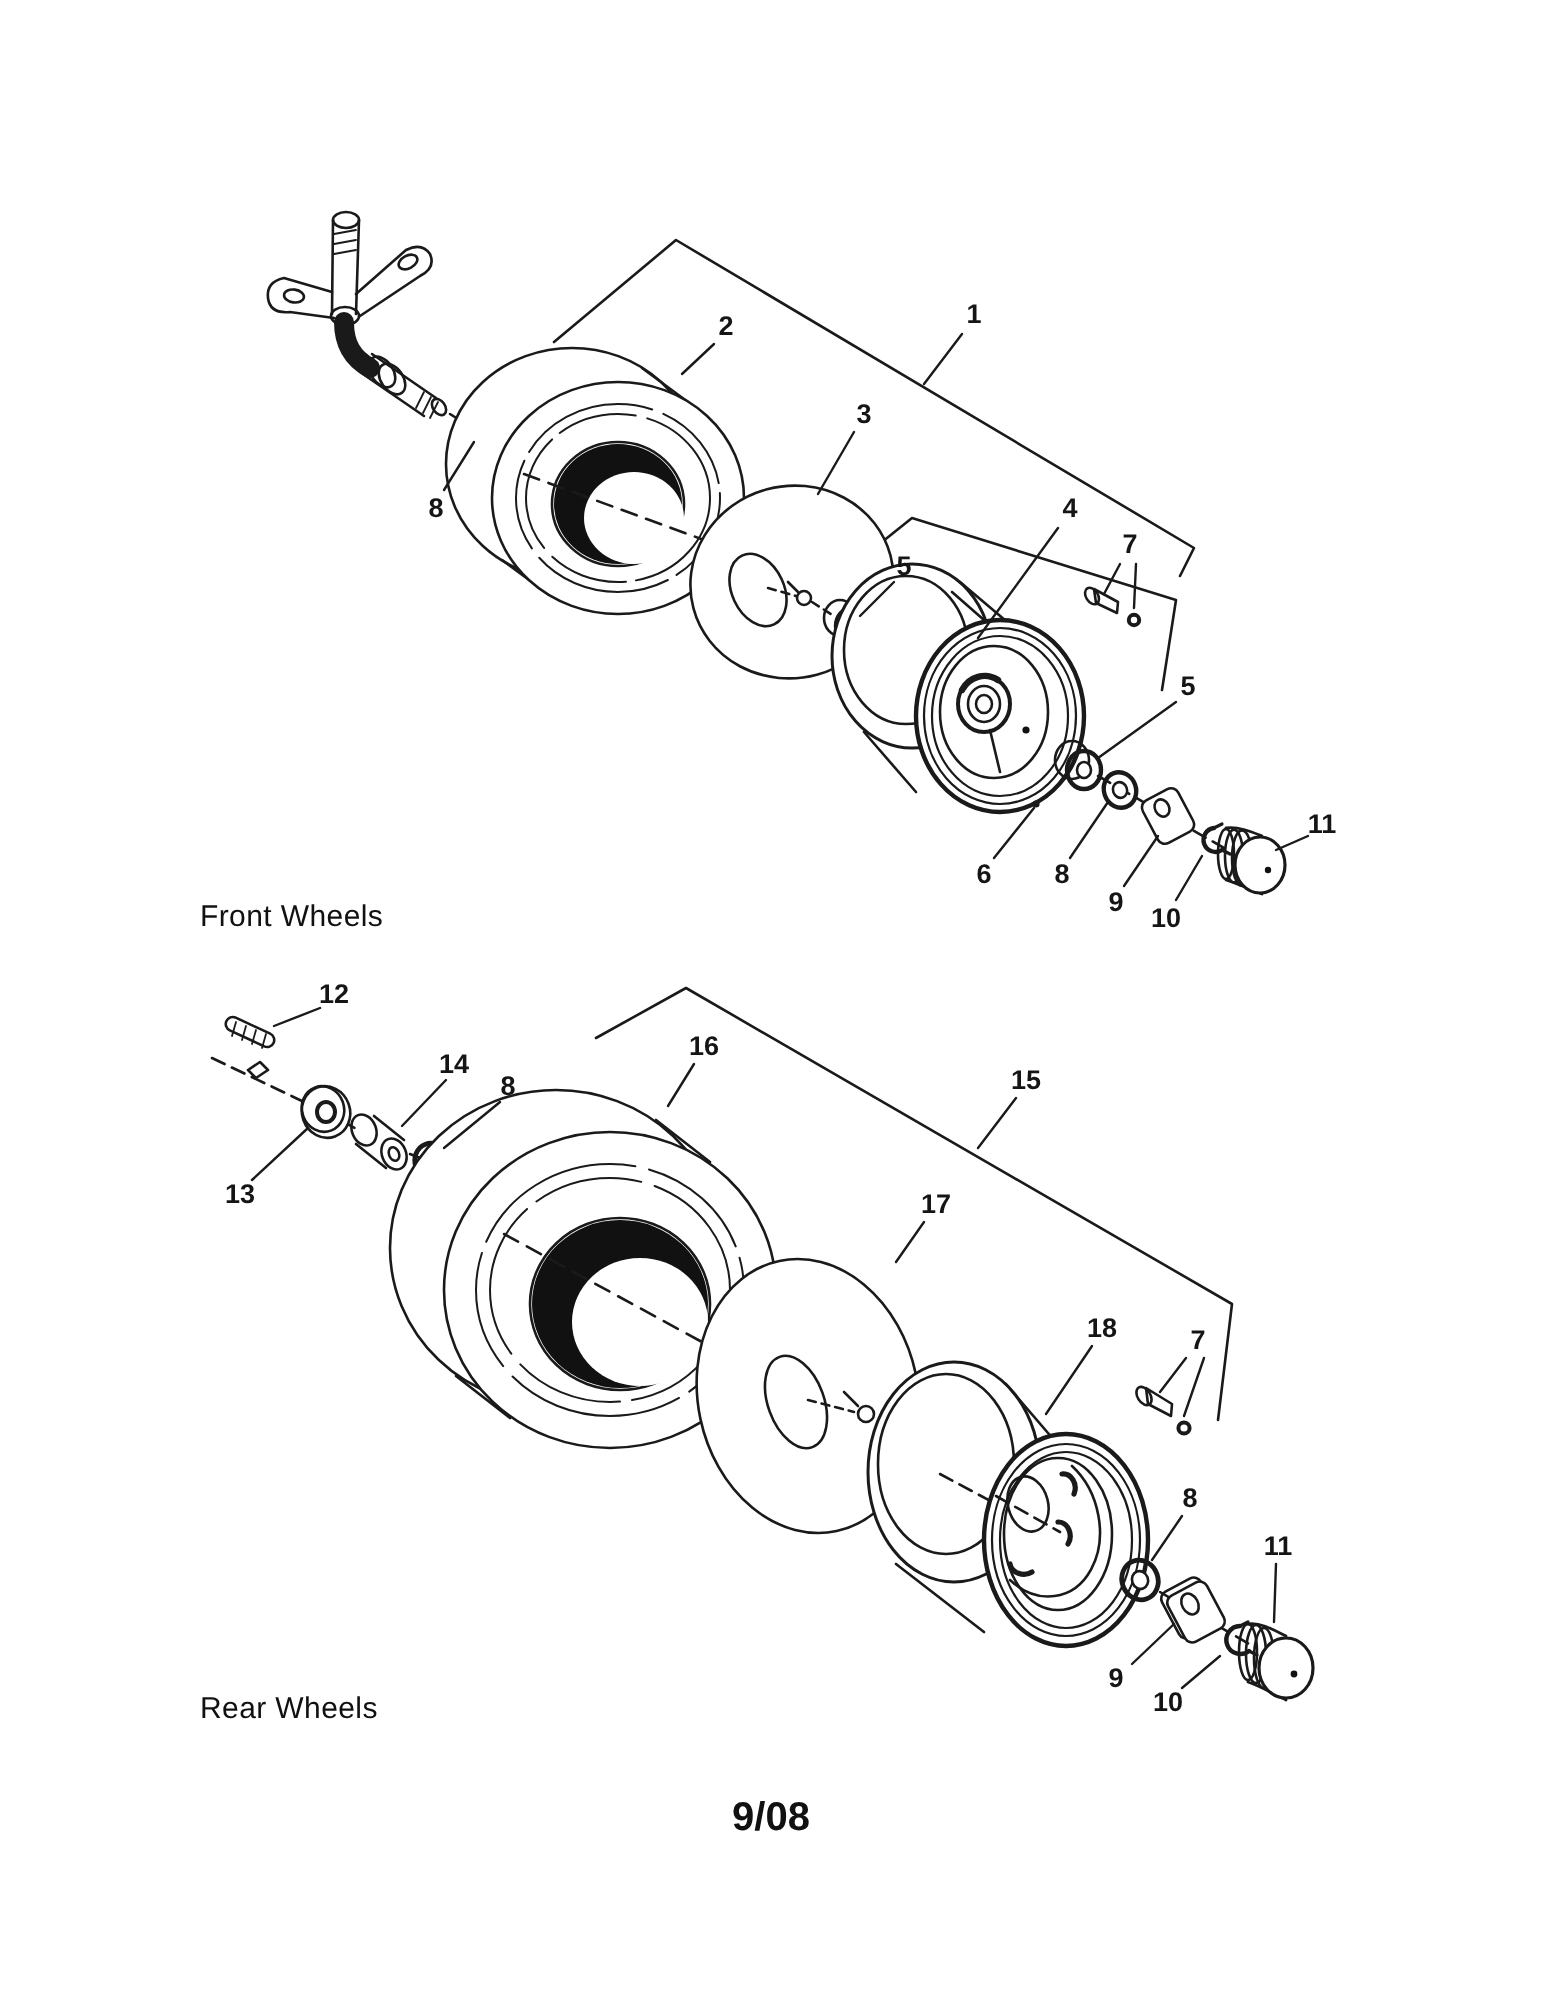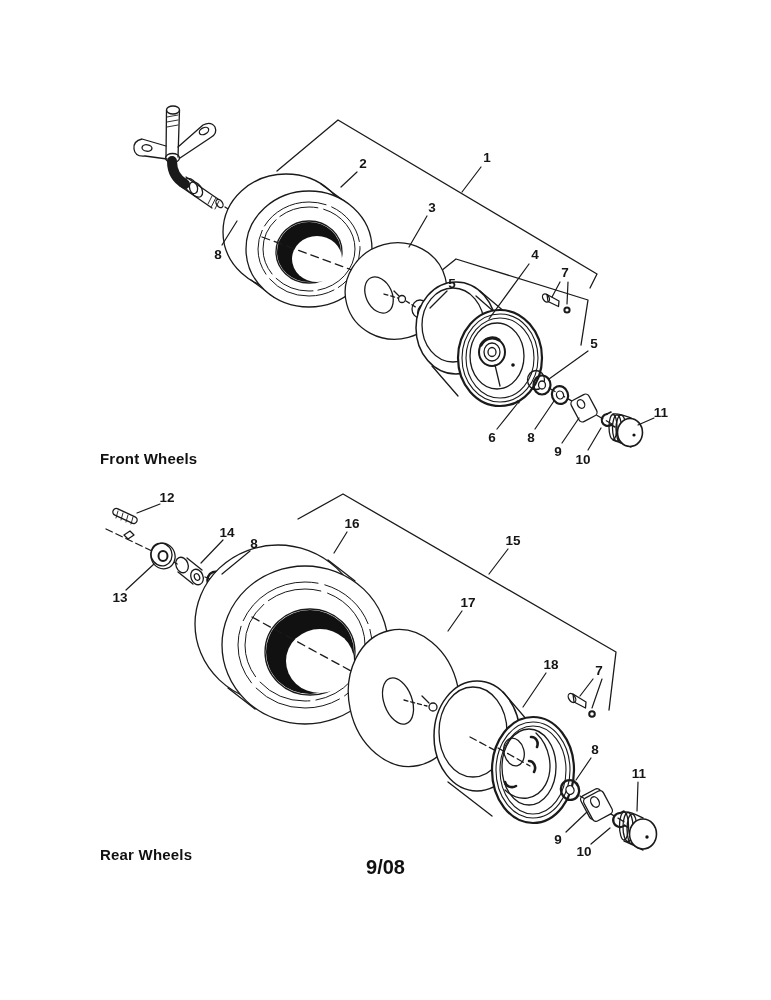--- a/index.html
+++ b/index.html
@@ -2,25 +2,25 @@
 <html><head>
 <meta charset="utf-8">
 <style>
   html,body{margin:0;padding:0;background:#e8e8e8;}
   .page{
     position:relative;width:771px;height:1000px;background:#ffffff;
     overflow:hidden;font-family:"Liberation Sans", sans-serif;
   }
   .page svg{position:absolute;left:0;top:0;}
   .section-label{
-    position:absolute;font-weight:bold;font-size:15px;color:#111;
+    position:absolute;font-weight:normal;font-size:15px;color:#111;
     letter-spacing:0.2px;
   }
   .footer-label{
-    position:absolute;left:0;width:771px;text-align:center;top:856px;
+    position:absolute;left:0;width:771px;text-align:center;top:898px;
     font-weight:bold;font-size:20px;color:#111;
   }
   .lbl-front{left:100px;top:450px;}
   .lbl-rear{left:100px;top:846px;text-align:right;}
   text.callout{
     font-family:"Liberation Sans", sans-serif;
     font-weight:bold;font-size:13.5px;fill:#151515;
     text-anchor:middle;dominant-baseline:central;
   }
 </style>

